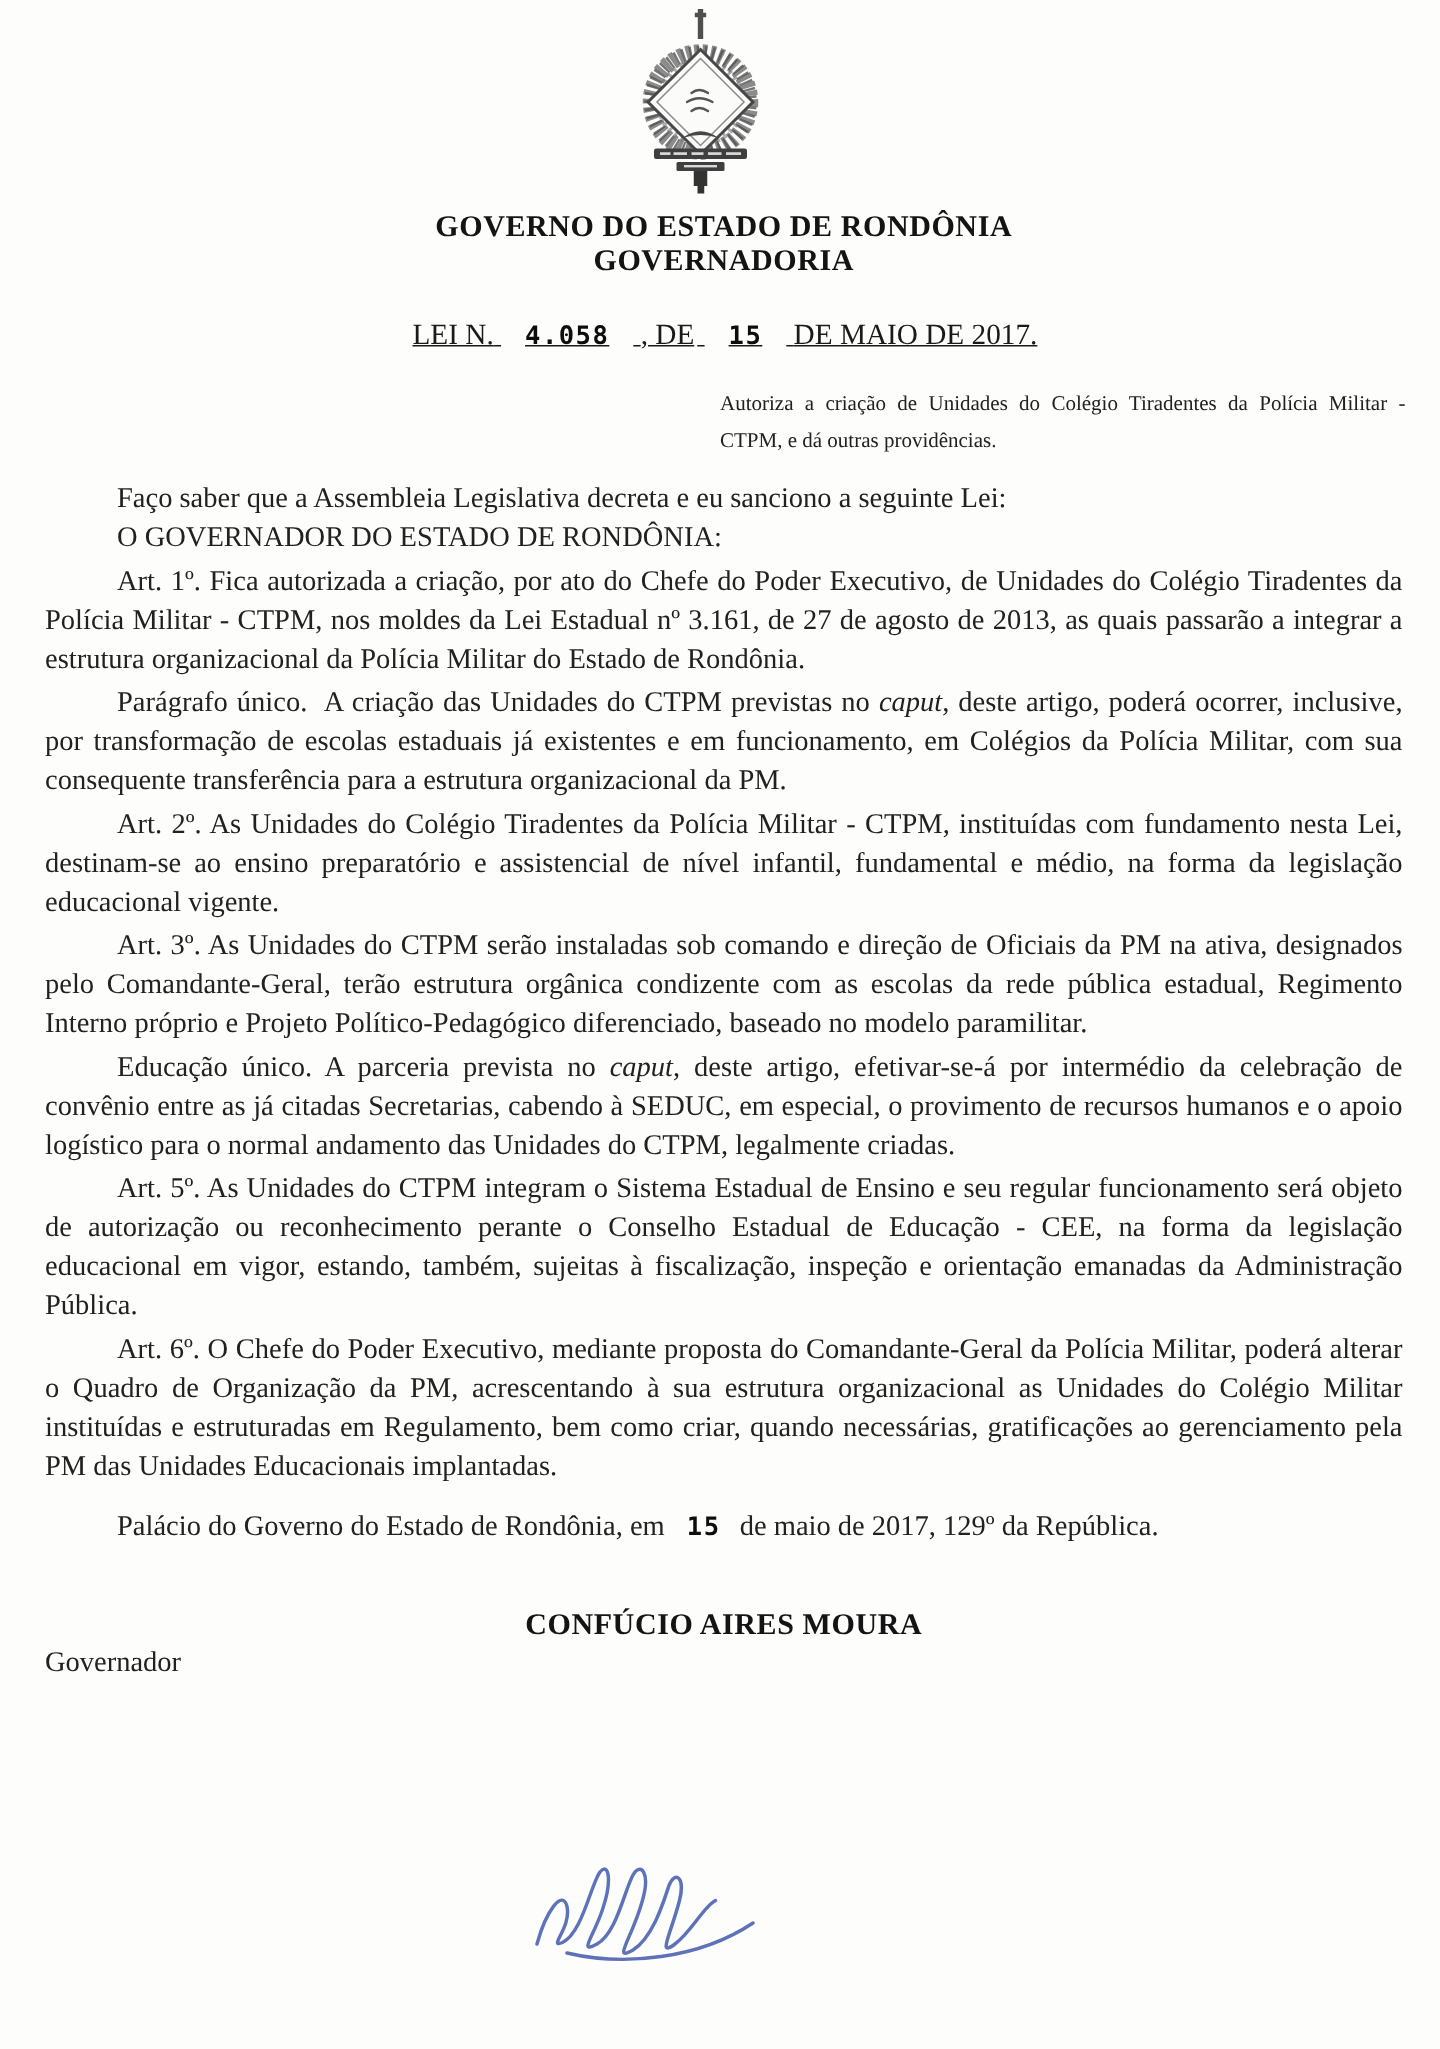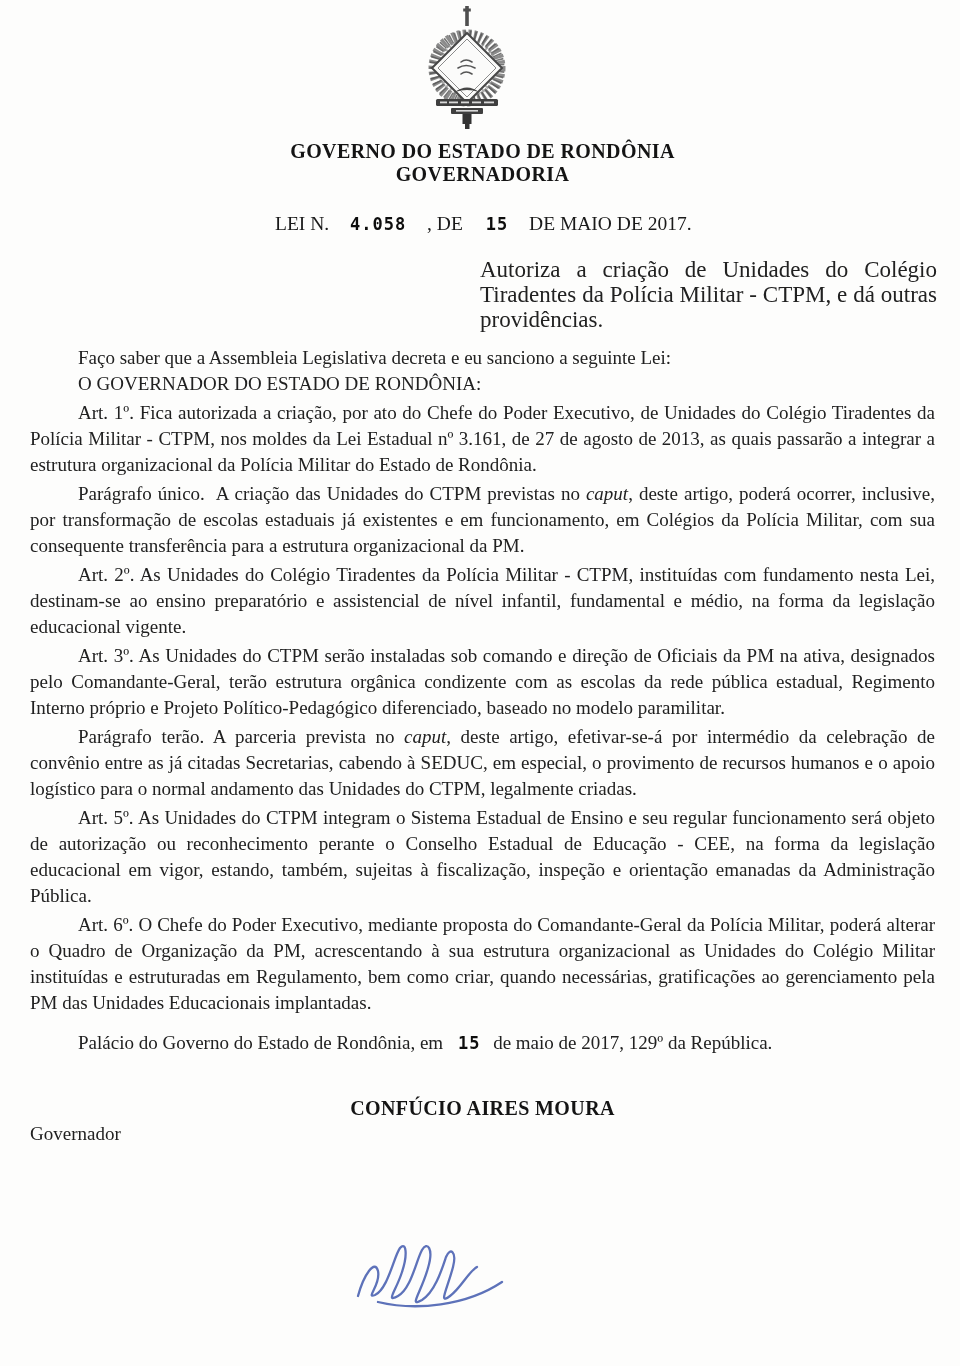--- a/index.html
+++ b/index.html
@@ -15,32 +15,32 @@
   .emblem-wrap{text-align:center;height:124px;}
   .emblem-wrap svg{position:relative;left:-16px;}
 
   
   .org-line{
     text-align:center;font-weight:bold;font-size:20px;line-height:23px;
     letter-spacing:.4px;color:#141414;
   }
   .org-line.first{margin-top:10px;}
 
-  .lei-line{margin:27px 0 0 245px;font-size:19.5px;color:#1a1a1a;white-space:nowrap;}
+  .lei-line{margin:27px 0 0 245px;font-size:19.5px;color:#1a1a1a;white-space:nowrap;text-decoration:underline;}
   .typed{
     font-family:"DejaVu Sans Mono", monospace;font-weight:bold;
     font-size:17px;letter-spacing:1px;color:#0d0d0d;
   }
   .lei-line .typed{margin:0 16px;}
   .lei-line .mid{margin-right:2px;}
 
   
   .epigraph{
     margin:22px 0 0 450px;width:457px;text-align:justify;
-    font-size:23px;line-height:25px;
+    font-size:14px;line-height:25px;
   }
 
   
   .preamble p{margin:0;text-indent:48px;font-size:19px;line-height:26px;}
   .preamble{margin-top:13px;}
   .body-par{
     margin:3px 0 0 0;text-indent:48px;text-align:justify;
     font-size:19px;line-height:26px;
   }
   .it{font-style:italic;}
@@ -110,21 +110,21 @@
   <div class="preamble">
     <p>Faço saber que a Assembleia Legislativa decreta e eu sanciono a seguinte Lei:</p>
     <p>O GOVERNADOR DO ESTADO DE RONDÔNIA:</p>
   </div>
 
   <div>
       <p class="body-par"><span>Art. 1º. Fica autorizada a criação, por ato do Chefe do Poder Executivo, de Unidades do Colégio Tiradentes da Polícia Militar - CTPM, nos moldes da Lei Estadual nº 3.161, de 27 de agosto de 2013, as quais passarão a integrar a estrutura organizacional da Polícia Militar do Estado de Rondônia.</span></p>
       <p class="body-par"><span>Parágrafo único.&nbsp; A criação das Unidades do CTPM previstas no </span><span class="it">caput</span><span>, deste artigo, poderá ocorrer, inclusive, por transformação de escolas estaduais já existentes e em funcionamento, em Colégios da Polícia Militar, com sua consequente transferência para a estrutura organizacional da PM.</span></p>
       <p class="body-par"><span>Art. 2º. As Unidades do Colégio Tiradentes da Polícia Militar - CTPM, instituídas com fundamento nesta Lei, destinam-se ao ensino preparatório e assistencial de nível infantil, fundamental e médio, na forma da legislação educacional vigente.</span></p>
       <p class="body-par"><span>Art. 3º. As Unidades do CTPM serão instaladas sob comando e direção de Oficiais da PM na ativa, designados pelo Comandante-Geral, terão estrutura orgânica condizente com as escolas da rede pública estadual, Regimento Interno próprio e Projeto Político-Pedagógico diferenciado, baseado no modelo paramilitar.</span></p>
-      <p class="body-par"><span>Parágrafo terão. A parceria prevista no </span><span class="it">caput</span><span>, deste artigo, efetivar-se-á por intermédio da celebração de convênio entre as já citadas Secretarias, cabendo à SEDUC, em especial, o provimento de recursos humanos e o apoio logístico para o normal andamento das Unidades do CTPM, legalmente criadas.</span></p>
+      <p class="body-par"><span>Educação único. A parceria prevista no </span><span class="it">caput</span><span>, deste artigo, efetivar-se-á por intermédio da celebração de convênio entre as já citadas Secretarias, cabendo à SEDUC, em especial, o provimento de recursos humanos e o apoio logístico para o normal andamento das Unidades do CTPM, legalmente criadas.</span></p>
       <p class="body-par"><span>Art. 5º. As Unidades do CTPM integram o Sistema Estadual de Ensino e seu regular funcionamento será objeto de autorização ou reconhecimento perante o Conselho Estadual de Educação - CEE, na forma da legislação educacional em vigor, estando, também, sujeitas à fiscalização, inspeção e orientação emanadas da Administração Pública.</span></p>
       <p class="body-par"><span>Art. 6º. O Chefe do Poder Executivo, mediante proposta do Comandante-Geral da Polícia Militar, poderá alterar o Quadro de Organização da PM, acrescentando à sua estrutura organizacional as Unidades do Colégio Militar instituídas e estruturadas em Regulamento, bem como criar, quando necessárias, gratificações ao gerenciamento pela PM das Unidades Educacionais implantadas.</span></p>
     </div>
 
   <div class="closing-line">
     <span>Palácio do Governo do Estado de Rondônia, em</span>
     <span class="typed">15</span>
     <span>de maio de 2017, 129º da República.</span>
   </div>
 

